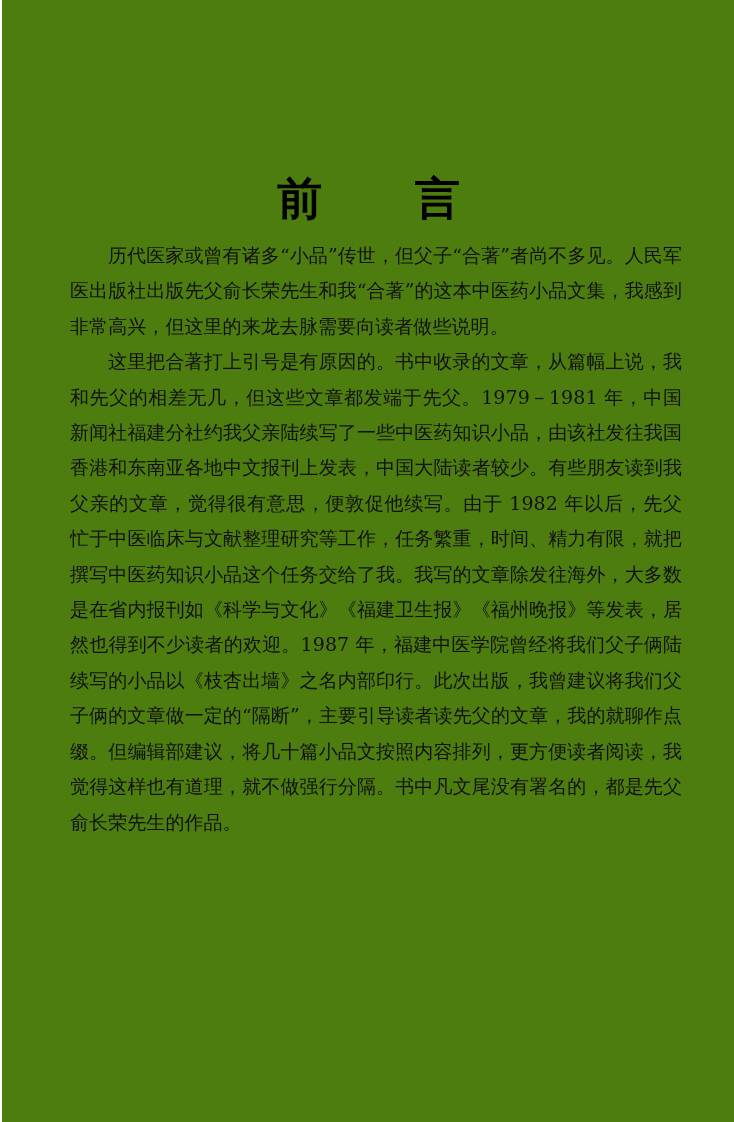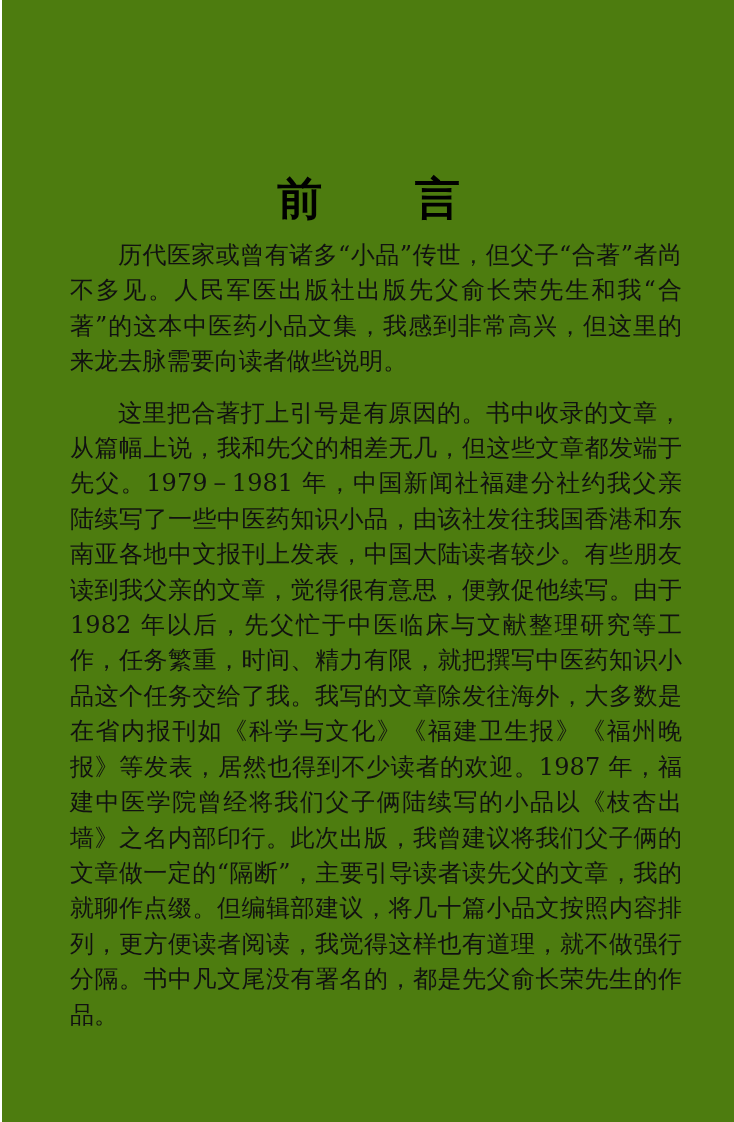--- a/index.html
+++ b/index.html
@@ -46,33 +46,33 @@
   .body-block {
     position: absolute;
     left: 68px;
     top: 238px;
     width: 612px;
   }
 
   .para {
     margin: 0;
     font-family: "DejaVu Serif", "Liberation Serif", serif;
-    font-size: 24px;
+    font-size: 19px;
     line-height: 35.4px;
     text-align: justify;
     text-justify: inter-character;
     text-indent: 2em;
     letter-spacing: 0.004em;
     color: #111111;
     word-break: break-all;
     -webkit-font-smoothing: none;
   }
 
   .para + .para {
-    margin-top: 16px;
+    margin-top: 0;
   }
 </style>
 </head>
 <body>
 
 <div class="page">
 
   <h1 class="page-title">前　　言</h1>
 
   <div class="body-block">

